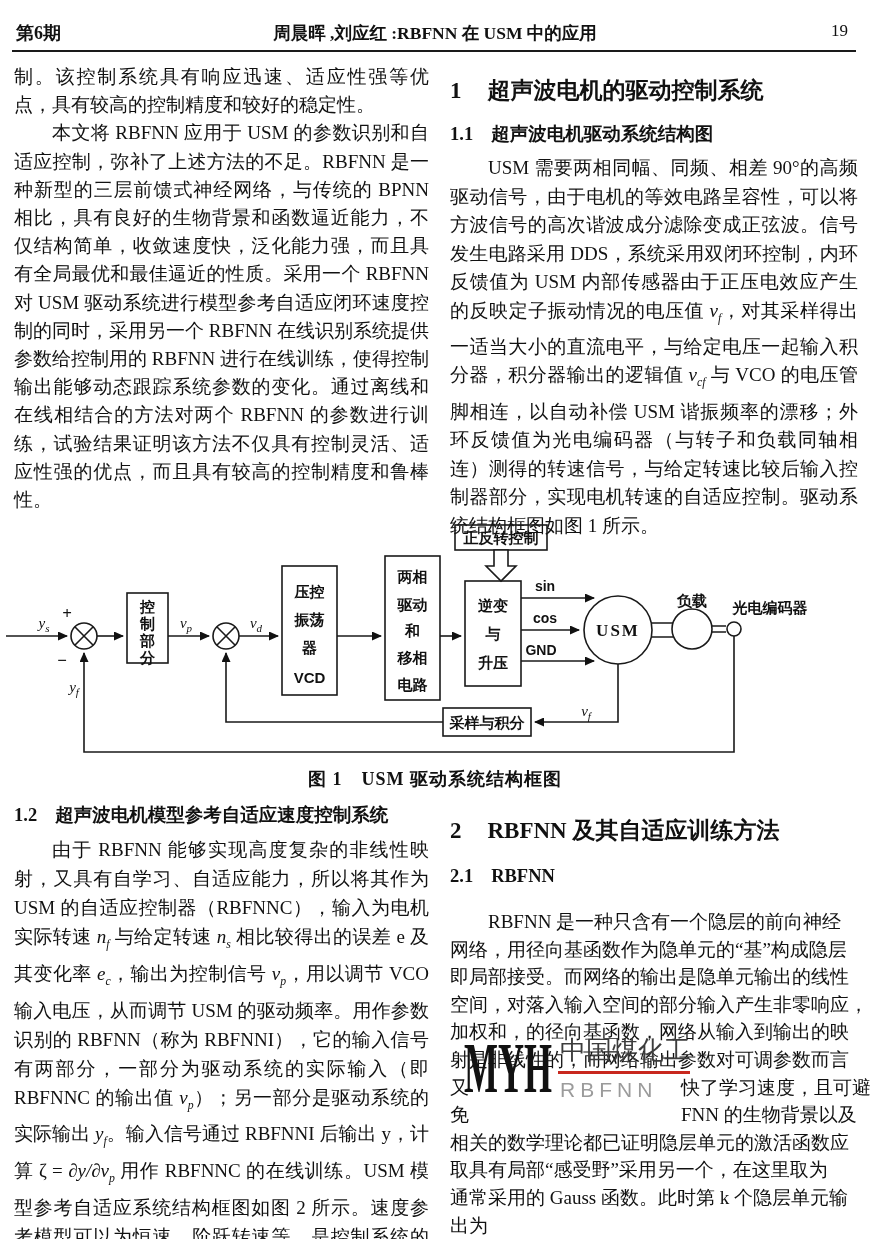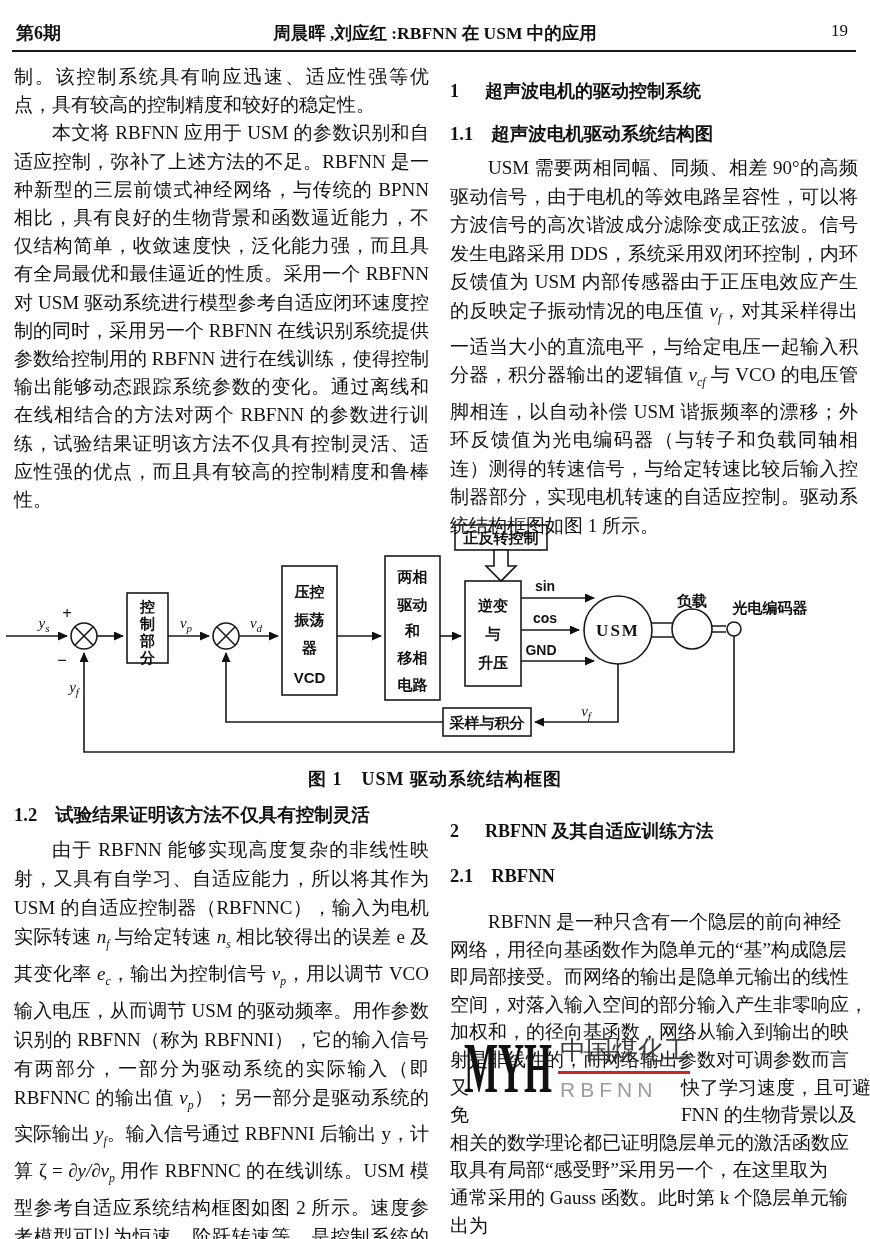--- a/index.html
+++ b/index.html
@@ -12,21 +12,21 @@
   .hdr-page{position:absolute;right:22px;top:21px;font-size:17px;}
   .hdr-rule{position:absolute;left:12px;right:14px;top:50px;height:2px;background:#1a1a1a;}
   
   .col{position:absolute;text-align:justify;font-size:19px;}
   .col-lt{left:14px;top:63px;width:415px;line-height:28.2px;}
   .col-rt{left:450px;top:76px;width:408px;line-height:28.5px;}
   .col-lb{left:14px;top:803px;width:415px;line-height:29px;}
   .col-rb{left:450px;top:816px;width:408px;line-height:27.6px;}
   p.para{margin:0;text-indent:2em;}
   p.para.noindent{text-indent:0;}
-  h1.sec{margin:0 0 14px 0;font-size:18px;font-weight:bold;line-height:30px;}
+  h1.sec{margin:0 0 14px 0;font-size:23px;font-weight:bold;line-height:30px;}
   h1.sec .num{margin-right:26px;}
   h2.sub{margin:14px 0 8px 0;font-size:18.5px;font-weight:bold;line-height:24px;}
   h2.sub .num{margin-right:18px;}
   .col-rt h1.sec{margin-bottom:16px;}
   .col-rb h1.sec{margin-bottom:18px;}
   .col-rb h2.sub{margin-bottom:10px;}
   sub{font-size:0.62em;font-style:italic;}
   i{font-family:"Liberation Serif",serif;}
   
   .figure{position:absolute;left:0;top:520px;width:870px;height:248px;}
@@ -157,21 +157,21 @@
       <text class="sig" x="256" y="108"><tspan>v</tspan><tspan dy="4" font-size="11">d</tspan></text>
       <text class="sig" x="586" y="196"><tspan>v</tspan><tspan dy="4" font-size="11">f</tspan></text>
       <text class="sigio" x="545" y="71">sin</text>
       <text class="sigio" x="545" y="103">cos</text>
       <text class="sigio" x="541" y="135">GND</text>
     </svg>
   </figure>
   <div class="fig-caption">图 1　USM 驱动系统结构框图</div>
 
   <div class="col col-lb">
-    <h2 class="sub" style="margin-top:0"><span class="num">1.2</span><span>试验结果证明该方法不仅具有控制灵活</span></h2>
+    <h2 class="sub" style="margin-top:0"><span class="num">1.2</span><span>超声波电机模型参考自适应速度控制系统</span></h2>
     <p class="para">由于 RBFNN 能够实现高度复杂的非线性映射，又具有自学习、自适应能力，所以将其作为 USM 的自适应控制器（RBFNNC），输入为电机实际转速 <i>n</i><sub>f</sub> 与给定转速 <i>n</i><sub>s</sub> 相比较得出的误差 e 及其变化率 <i>e</i><sub>c</sub>，输出为控制信号 <i>v</i><sub>p</sub>，用以调节 VCO 输入电压，从而调节 USM 的驱动频率。用作参数识别的 RBFNN（称为 RBFNNI），它的输入信号有两部分，一部分为驱动系统的实际输入（即 RBFNNC 的输出值 <i>v</i><sub>p</sub>）；另一部分是驱动系统的实际输出 <i>y</i><sub>f</sub>。输入信号通过 RBFNNI 后输出 y，计算 ζ = <i>∂y/∂v</i><sub>p</sub> 用作 RBFNNC 的在线训练。USM 模型参考自适应系统结构框图如图 2 所示。速度参考模型可以为恒速、阶跃转速等，是控制系统的跟踪目标。</p>
   </div>
 
   <div class="col col-rb">
     <h1 class="sec"><span class="num">2</span><span>RBFNN 及其自适应训练方法</span></h1>
     <h2 class="sub"><span class="num">2.1</span><span>RBFNN</span></h2>
     <div class="wlines">
       <div class="wline">　　RBFNN 是一种只含有一个隐层的前向神经</div>
       <div class="wline">网络，用径向基函数作为隐单元的“基”构成隐层</div>
       <div class="wline">即局部接受。而网络的输出是隐单元输出的线性</div>

